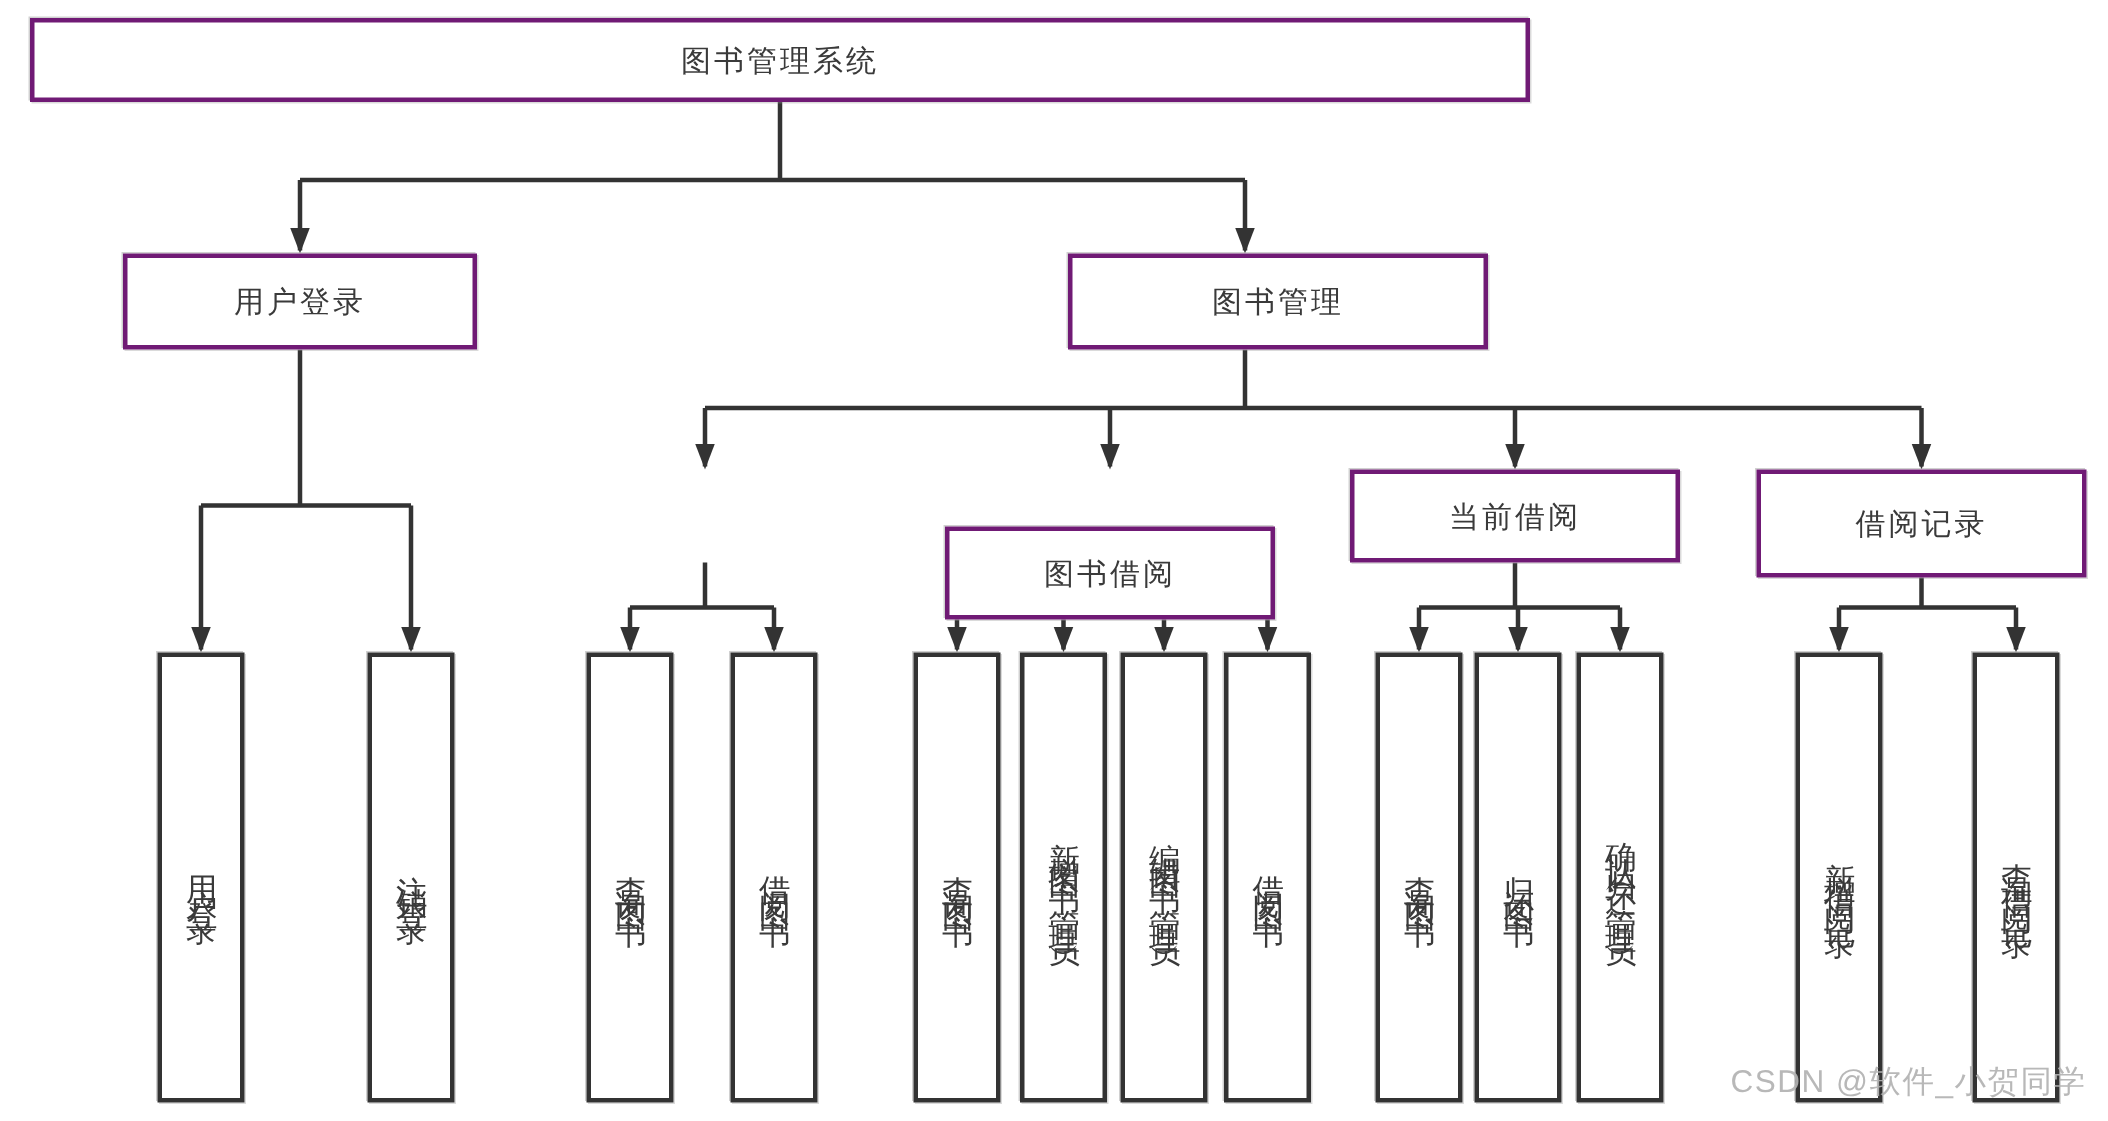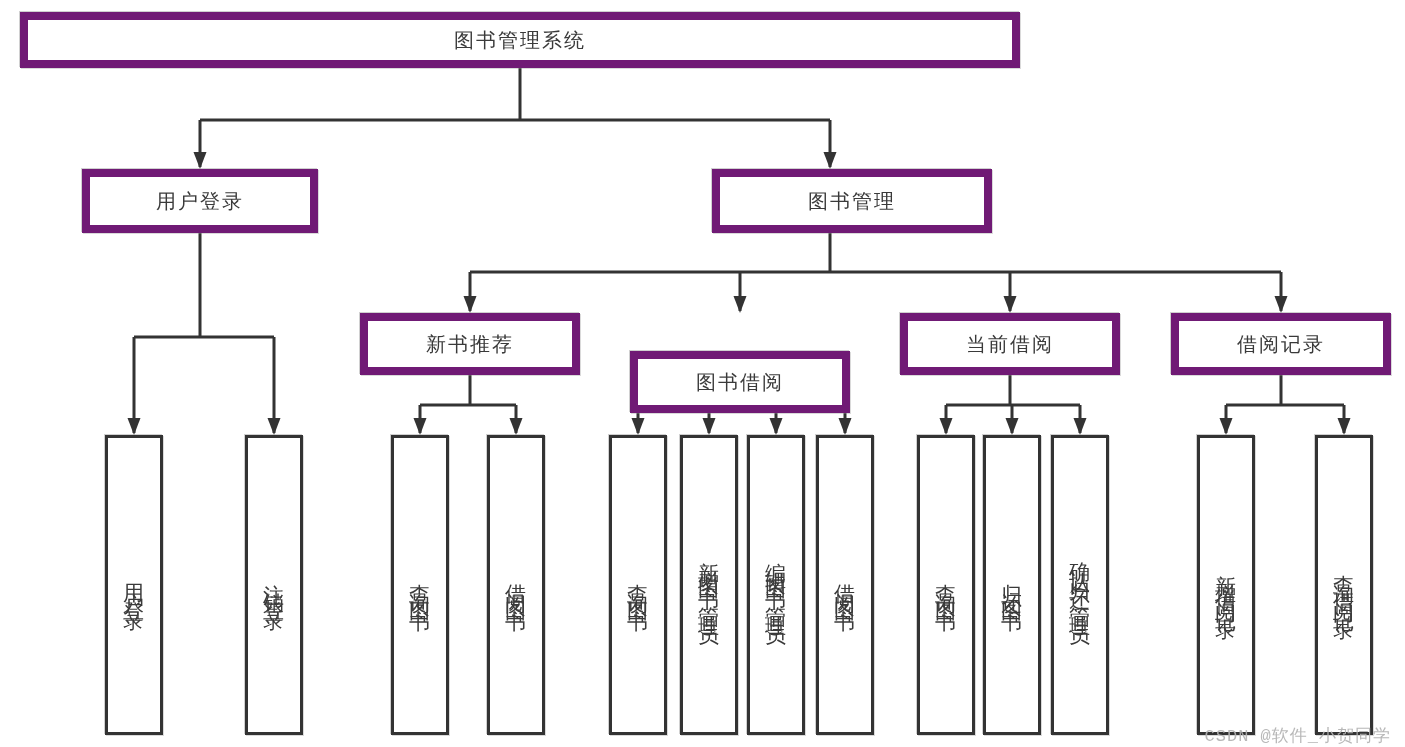--- a/index.html
+++ b/index.html
@@ -19,21 +19,21 @@
     position: absolute;
     left: 0;
     top: 0;
     width: 1405px;
     height: 747px;
   }
   .node {
     position: absolute;
     box-sizing: border-box;
     background: #ffffff;
-    border: 8px solid #701a75;
+    border: 3px solid #701a75;
     box-shadow: -1px -1px 0 rgba(150,150,150,0.45), 1px 1px 0 rgba(150,150,150,0.35);
     display: flex;
     align-items: center;
     justify-content: center;
     color: #3a3a3a;
   }
   .node .hlabel {
     font-size: 20px;
     letter-spacing: 2px;
     white-space: nowrap;
@@ -53,27 +53,26 @@
     writing-mode: vertical-rl;
     text-orientation: mixed;
     font-size: 21px;
     letter-spacing: 9px;
     line-height: 1;
     white-space: nowrap;
   }
   .watermark {
     position: absolute;
     right: 14px;
-    bottom: 0;
-    font-size: 17px;
+    bottom: 12px;
+    font-size: 21px;
     color: rgba(178,178,178,0.92);
     letter-spacing: 1px;
     z-index: 5;
     white-space: nowrap;
-    font-family: Liberation Mono, monospace;
   }
 </style>
 </head>
 <body>
 
 <div class="canvas">
 
   <svg class="connectors" viewBox="0 0 1405 747" xmlns="http://www.w3.org/2000/svg">
     <g stroke="#333333" stroke-width="3" fill="none">
 
@@ -118,30 +117,27 @@
     <span class="hlabel">图书管理系统</span>
   </div>
 
   <div class="node" style="left:82px; top:169px; width:236px; height:64px;">
     <span class="hlabel">用户登录</span>
   </div>
   <div class="node" style="left:712px; top:169px; width:280px; height:64px;">
     <span class="hlabel">图书管理</span>
   </div>
 
-  <div class="node" style="left:360px; top:313px; width:220px; height:62px;">
-    <span class="hlabel">新书推荐</span>
-  </div>
   <div class="node" style="left:630px; top:313px; width:220px; height:62px;margin-top:38px;">
     <span class="hlabel">图书借阅</span>
   </div>
   <div class="node" style="left:900px; top:313px; width:220px; height:62px;">
     <span class="hlabel">当前借阅</span>
   </div>
-  <div class="node" style="left:1171px; top:313px; width:220px; height:62px;">
+  <div class="node" style="left:1171px; top:313px; width:220px; height:72px;">
     <span class="hlabel">借阅记录</span>
   </div>
 
   <div class="leaf" style="left:105px; top:435px; width:58px; height:300px;">
     <span class="vlabel">用户登录</span>
   </div>
   <div class="leaf" style="left:245px; top:435px; width:58px; height:300px;">
     <span class="vlabel">注销登录</span>
   </div>
 

